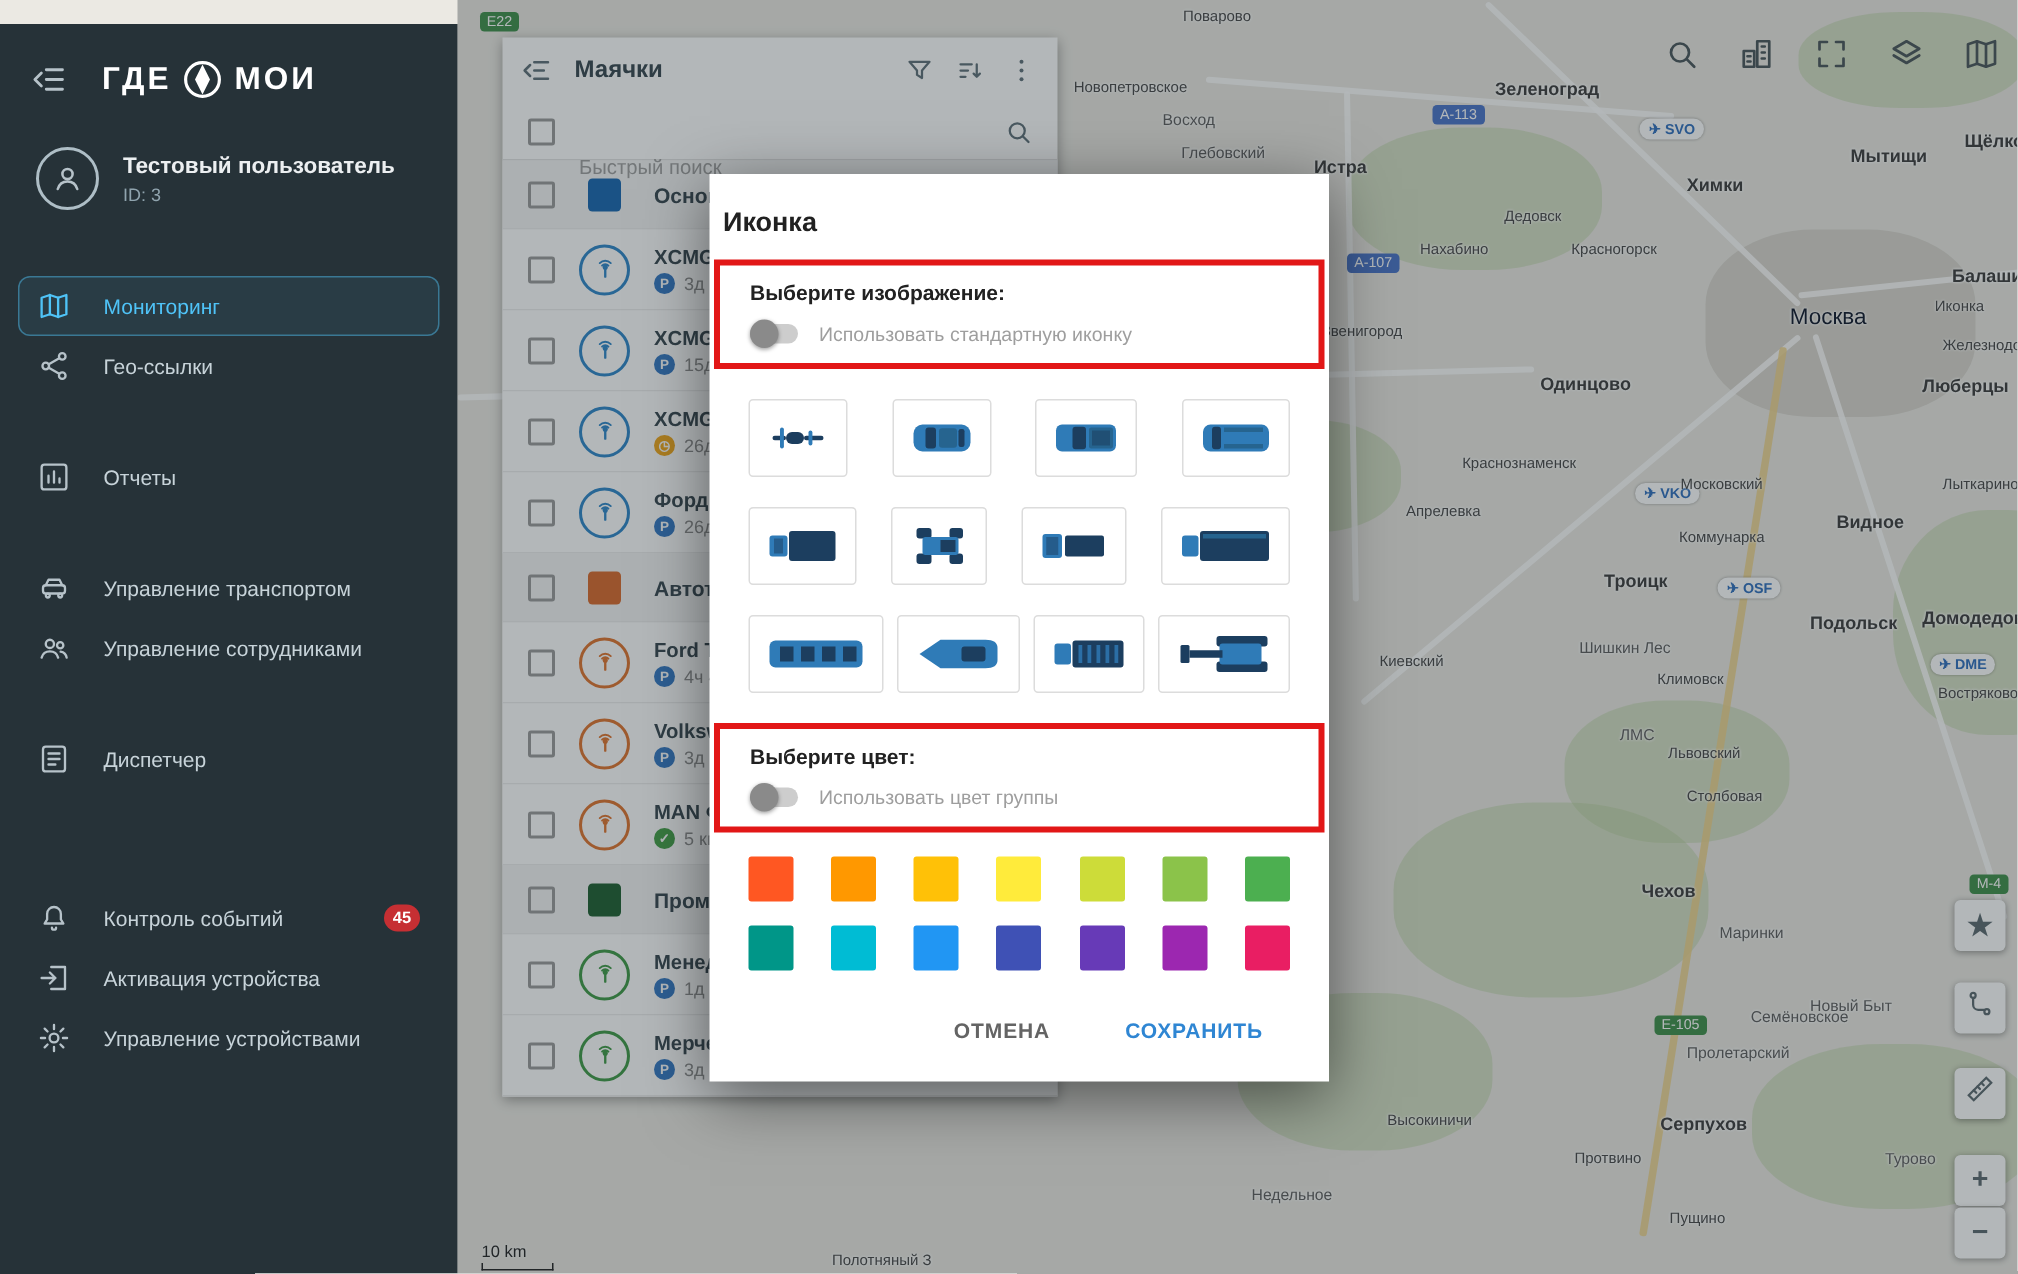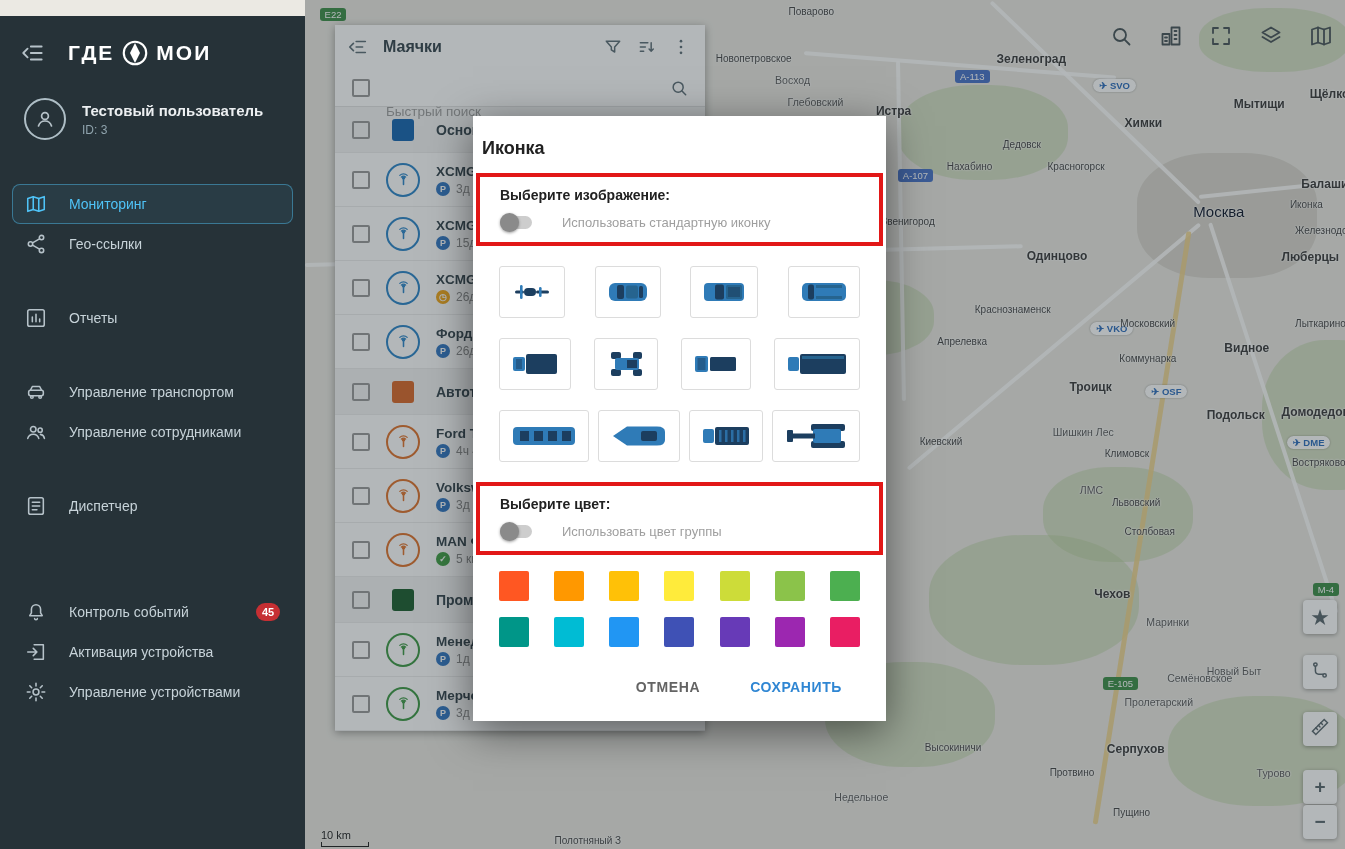--- a/index.html
+++ b/index.html
@@ -72,21 +72,21 @@
   .status-badge { width:14px; height:14px; border-radius:50%; color:#fff; font-size:9px; font-weight:700; display:flex; align-items:center; justify-content:center; flex:none; }
   .status-text { font-size:12px; color:#8d8d8d; white-space:nowrap; }
 
   
   .backdrop { position:absolute; inset:0; background:rgba(33,43,49,.34); z-index:40; }
   .modal { position:absolute; left:168px; top:116px; width:413px; background:#fff; z-index:60; box-shadow:0 10px 40px rgba(0,0,0,.5); padding-bottom:4px; }
   .modal-title { font-size:18px; font-weight:700; color:#212121; padding:22px 9px 8px; }
   .annotated { border:4px solid #e21717; margin:6px 3px 10px; padding:10px 20px 12px; }
   .annotated.second { margin-top:18px; }
   .section-label { font-size:14px; font-weight:700; color:#212121; margin-bottom:12px; }
-  .toggle-row { display:flex; align-items:center; gap:30px; cursor:pointer; }
+  .toggle-row { display:flex; align-items:center; gap:14px; cursor:pointer; }
   .switch { width:32px; height:13px; background:#cdcdcd; border-radius:7px; position:relative; flex:none; }
   .knob { position:absolute; left:0; top:-3px; width:19px; height:19px; border-radius:50%; background:#8a8a8a; box-shadow:0 1px 3px rgba(0,0,0,.4); }
   .toggle-label { font-size:13px; color:#9e9e9e; }
   .icon-grid-row { display:flex; justify-content:space-between; align-items:center; padding:0 26px; margin:20px 0; }
   .icon-cell { border:1px solid #dcdcdc; border-radius:3px; background:#fff; height:52px; display:flex; align-items:center; justify-content:center; padding:0 12px; cursor:pointer; }
   .color-row { display:flex; justify-content:space-between; padding:0 26px; margin:16px 0; }
   .color-swatch { width:30px; height:30px; border-radius:2px; cursor:pointer; }
   .modal-actions { display:flex; justify-content:flex-end; gap:50px; padding:16px 44px 22px; }
   .text-btn { font-size:14px; font-weight:700; letter-spacing:.6px; cursor:pointer; background:none; border:none; font-family:inherit; }
   .btn-cancel { color:#646464; }

